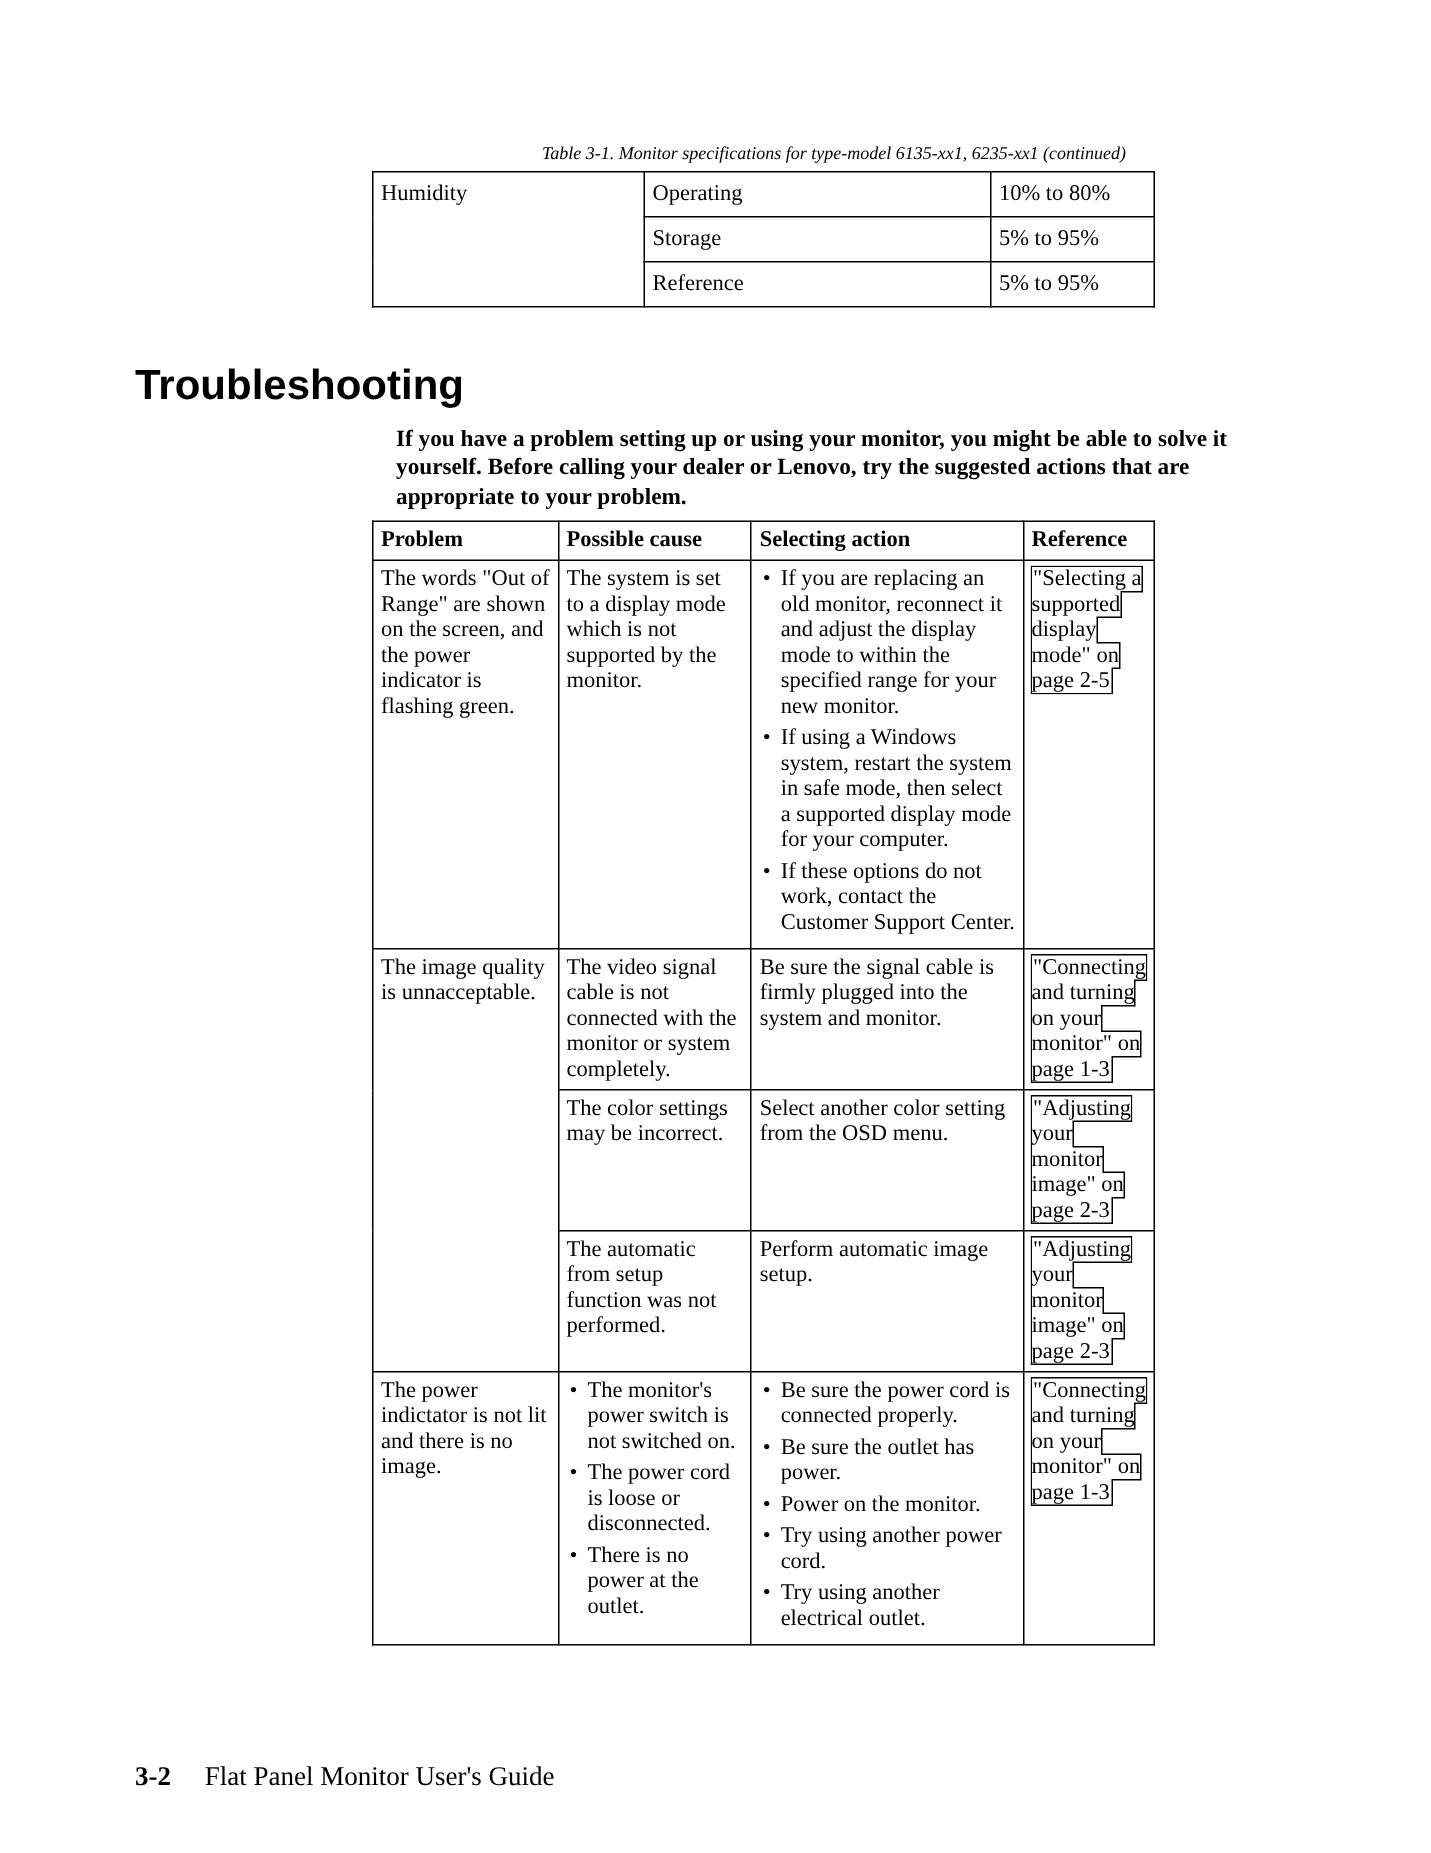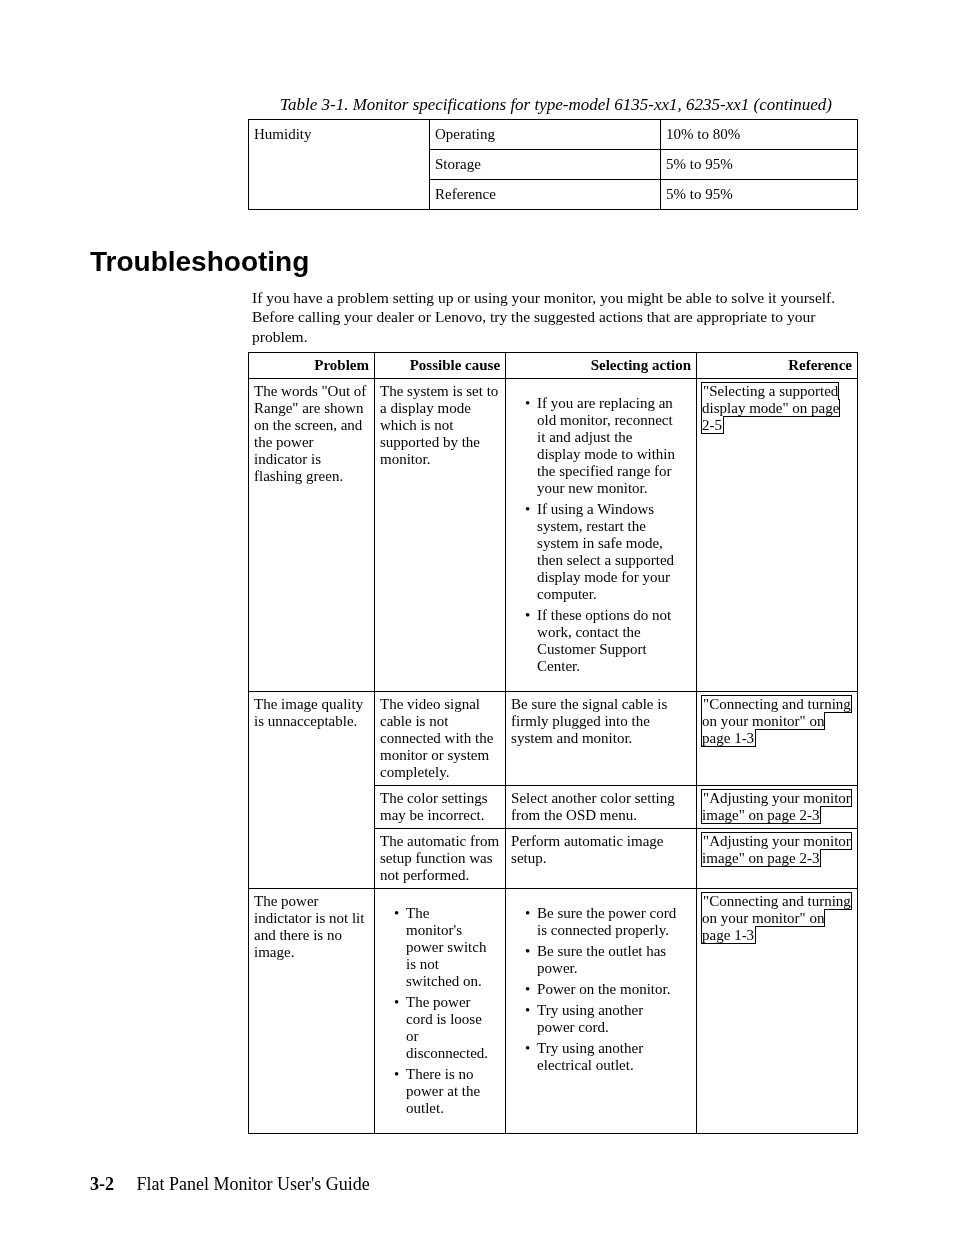--- a/index.html
+++ b/index.html
@@ -15,70 +15,70 @@
   }
   .page {
     padding: 95px 90px 0 90px;
     box-sizing: border-box;
   }
   .content-indent {
     margin-left: 158px; 
   }
   .caption {
     font-style: italic;
-    font-size: 17px;
+    font-size: 12px;
     text-align: center;
     margin-bottom: 4px;
   }
   .caption.left {
     text-align: left;
     margin-left: 0;
     margin-top: 4px;
   }
   table.spec, table.trouble {
     border-collapse: collapse;
-    width: 610px;
+    width: 522px;
     font-family: Liberation Serif, serif;
   }
   table.spec td, table.spec th,
   table.trouble td, table.trouble th {
     border: 1px solid #000;
     font-size: 15px;
     padding: 4px 5px 4px 5px;
     vertical-align: top;
     text-align: left;
   }
   table.spec td {
     padding-top: 6px;
     padding-bottom: 6px;
   }
   table.trouble th {
     font-weight: bold;
-    text-align: right;
   }
   h2.section-heading {
     font-family: Arial, Helvetica, sans-serif;
     font-weight: bold;
     font-size: 28px;
     margin: 36px 0 10px 0;
   }
   p.bodytext {
     font-size: 15.5px;
     line-height: 1.25;
-    margin: 0 0 6px 4px;
+    margin: 0 0 6px 16px;
+    font-weight: bold;
   }
   a.reflink {
     color: #000;
     text-decoration: none;
     outline: 1px solid #000;
     outline-offset: 0px;
     padding: 0 1px;
   }
   ul.action-list, ul.cause-list {
-    margin: 12px;
+    margin: 0;
     padding-left: 14px;
     list-style: none;
   }
   ul.action-list li, ul.cause-list li {
     position: relative;
     padding-left: 0;
     margin-bottom: 4px;
   }
   ul.action-list li::before, ul.cause-list li::before {
     content: "•";

